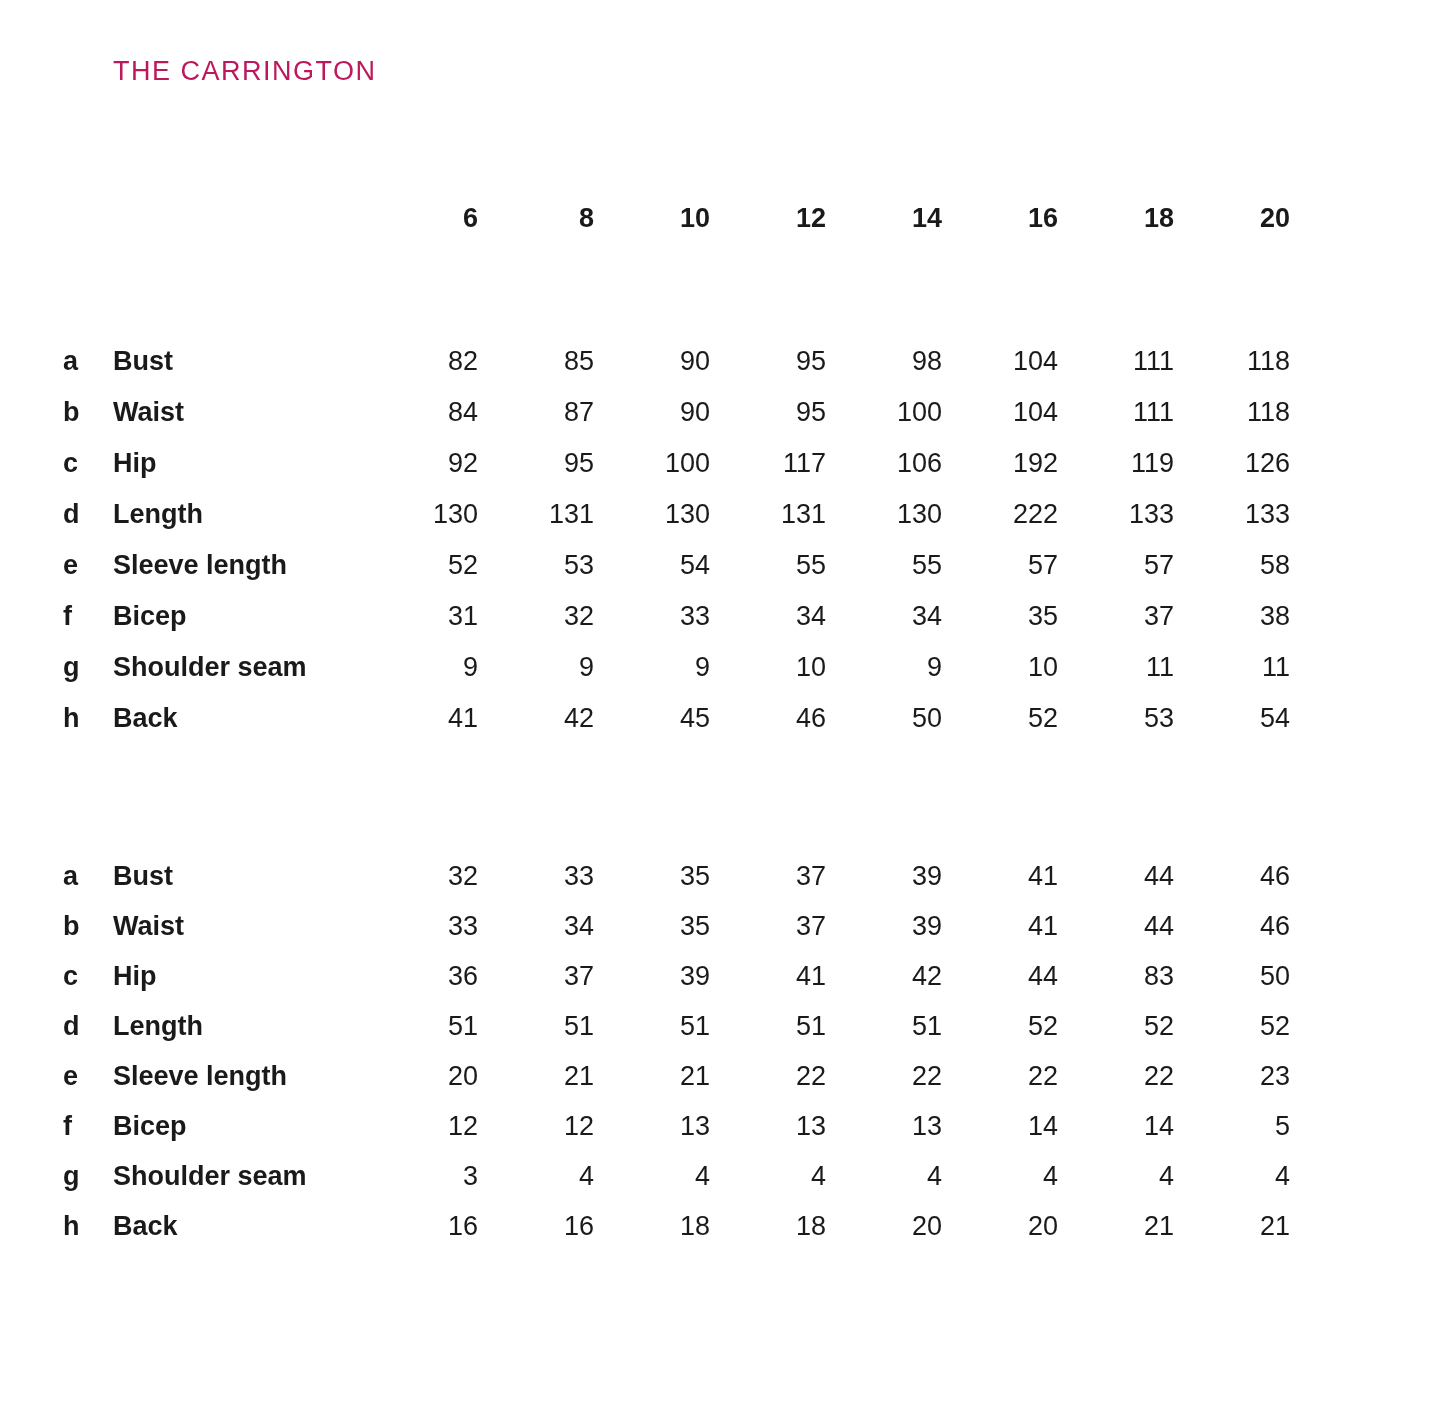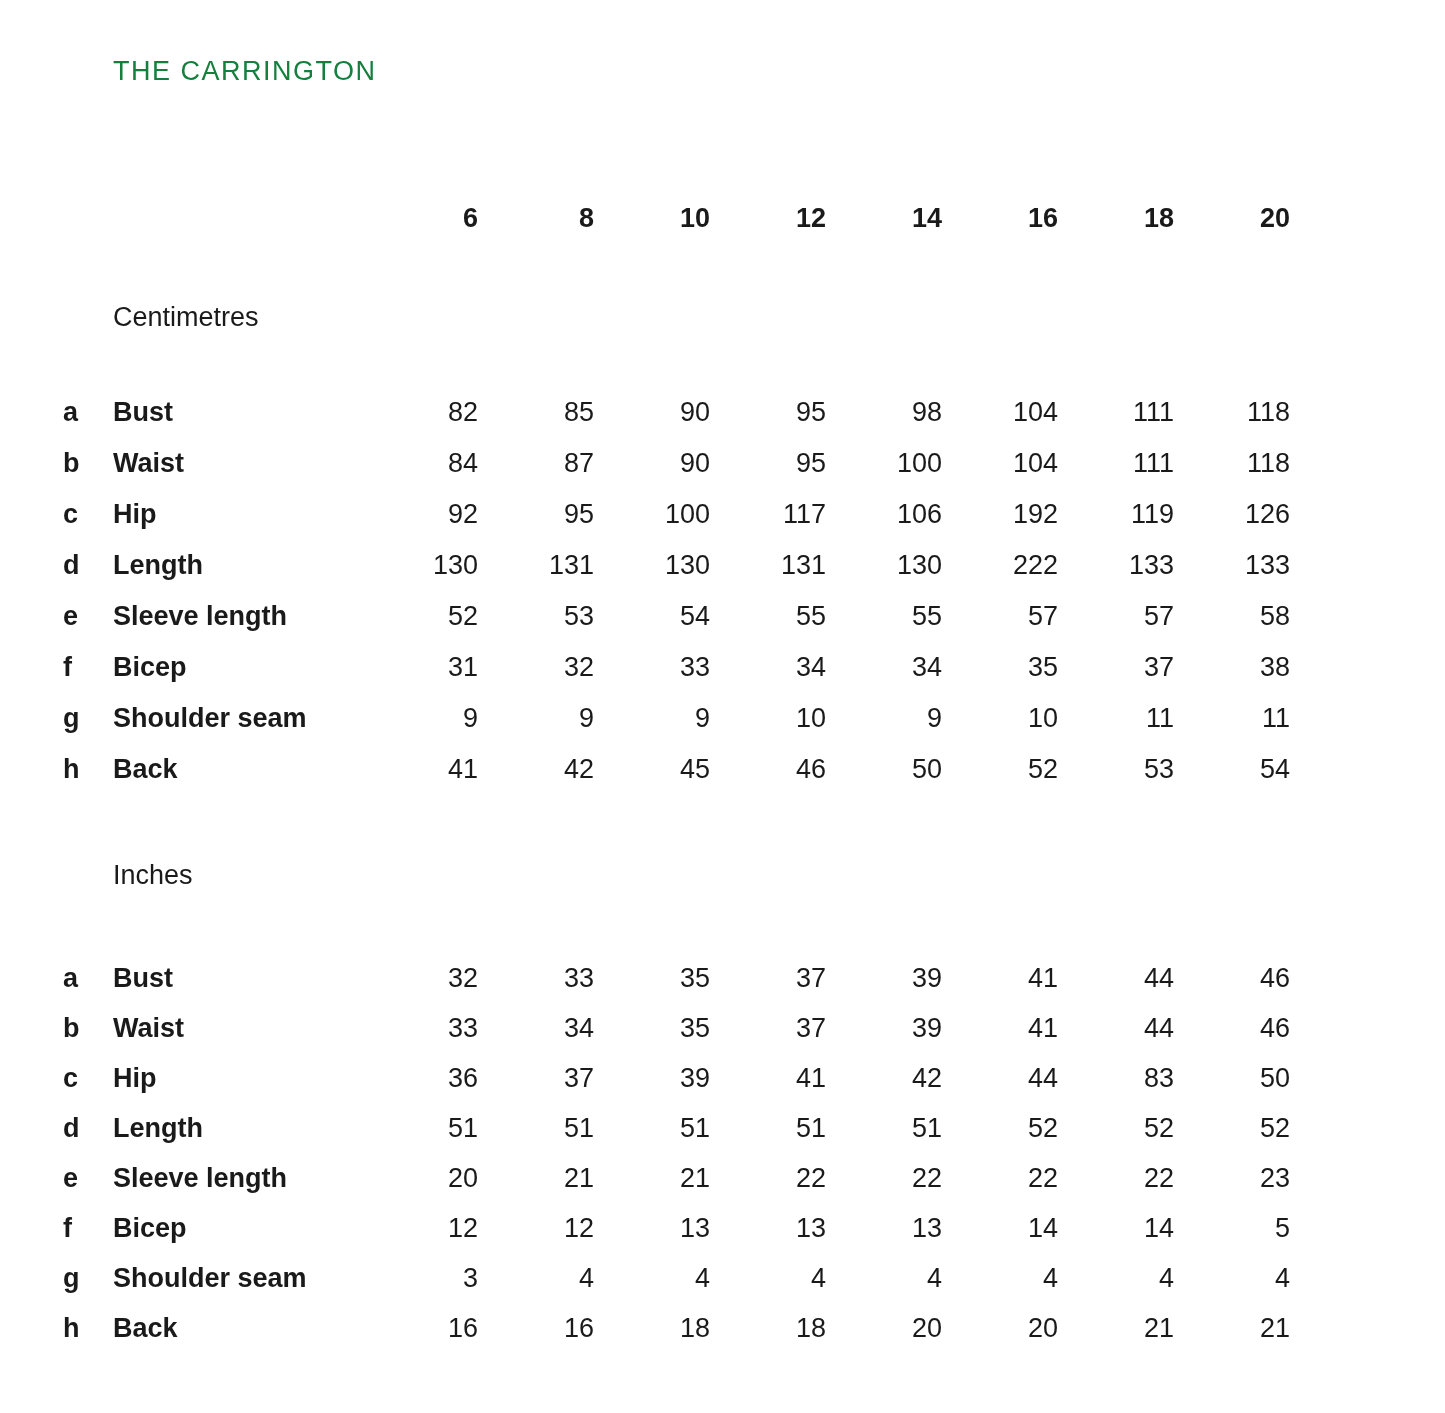--- a/index.html
+++ b/index.html
@@ -16,21 +16,21 @@
     overflow: hidden;
   }
   .title {
     position: absolute;
     top: 56px;
     left: 113px;
     margin: 0;
     font-size: 27px;
     font-weight: 400;
     letter-spacing: 1.5px;
-    color: #15803d;
+    color: #be185d;
     text-align: right;
   }
   table.chart {
     position: absolute;
     top: 193px;
     left: 63px;
     border-collapse: collapse;
     table-layout: fixed;
     font-size: 27px;
     color: #1a1a1a;
@@ -92,25 +92,20 @@
           <td class="num size-h">10</td>
           <td class="num size-h">12</td>
           <td class="num size-h">14</td>
           <td class="num size-h">16</td>
           <td class="num size-h">18</td>
           <td class="num size-h">20</td>
         </tr>
         <tr style="height: 48px;">
           <td colspan="10"></td>
         </tr>
-        <tr class="r">
-          <td class="letter"></td>
-          <td class="name section-label">Centimetres</td>
-          <td colspan="8"></td>
-        </tr>
         <tr style="height: 44px;">
           <td colspan="10"></td>
         </tr>
         <tr class="r">
           <td class="letter">a</td>
           <td class="name">Bust</td>
           <td class="num">82</td>
           <td class="num">85</td>
           <td class="num">90</td>
           <td class="num">95</td>
@@ -199,25 +194,20 @@
           <td class="num">45</td>
           <td class="num">46</td>
           <td class="num">50</td>
           <td class="num">52</td>
           <td class="num">53</td>
           <td class="num">54</td>
         </tr>
         <tr style="height: 55px;">
           <td colspan="10"></td>
         </tr>
-        <tr class="r">
-          <td class="letter"></td>
-          <td class="name section-label">Inches</td>
-          <td colspan="8"></td>
-        </tr>
         <tr style="height: 52px;">
           <td colspan="10"></td>
         </tr>
         <tr class="r r-in">
           <td class="letter">a</td>
           <td class="name">Bust</td>
           <td class="num">32</td>
           <td class="num">33</td>
           <td class="num">35</td>
           <td class="num">37</td>

